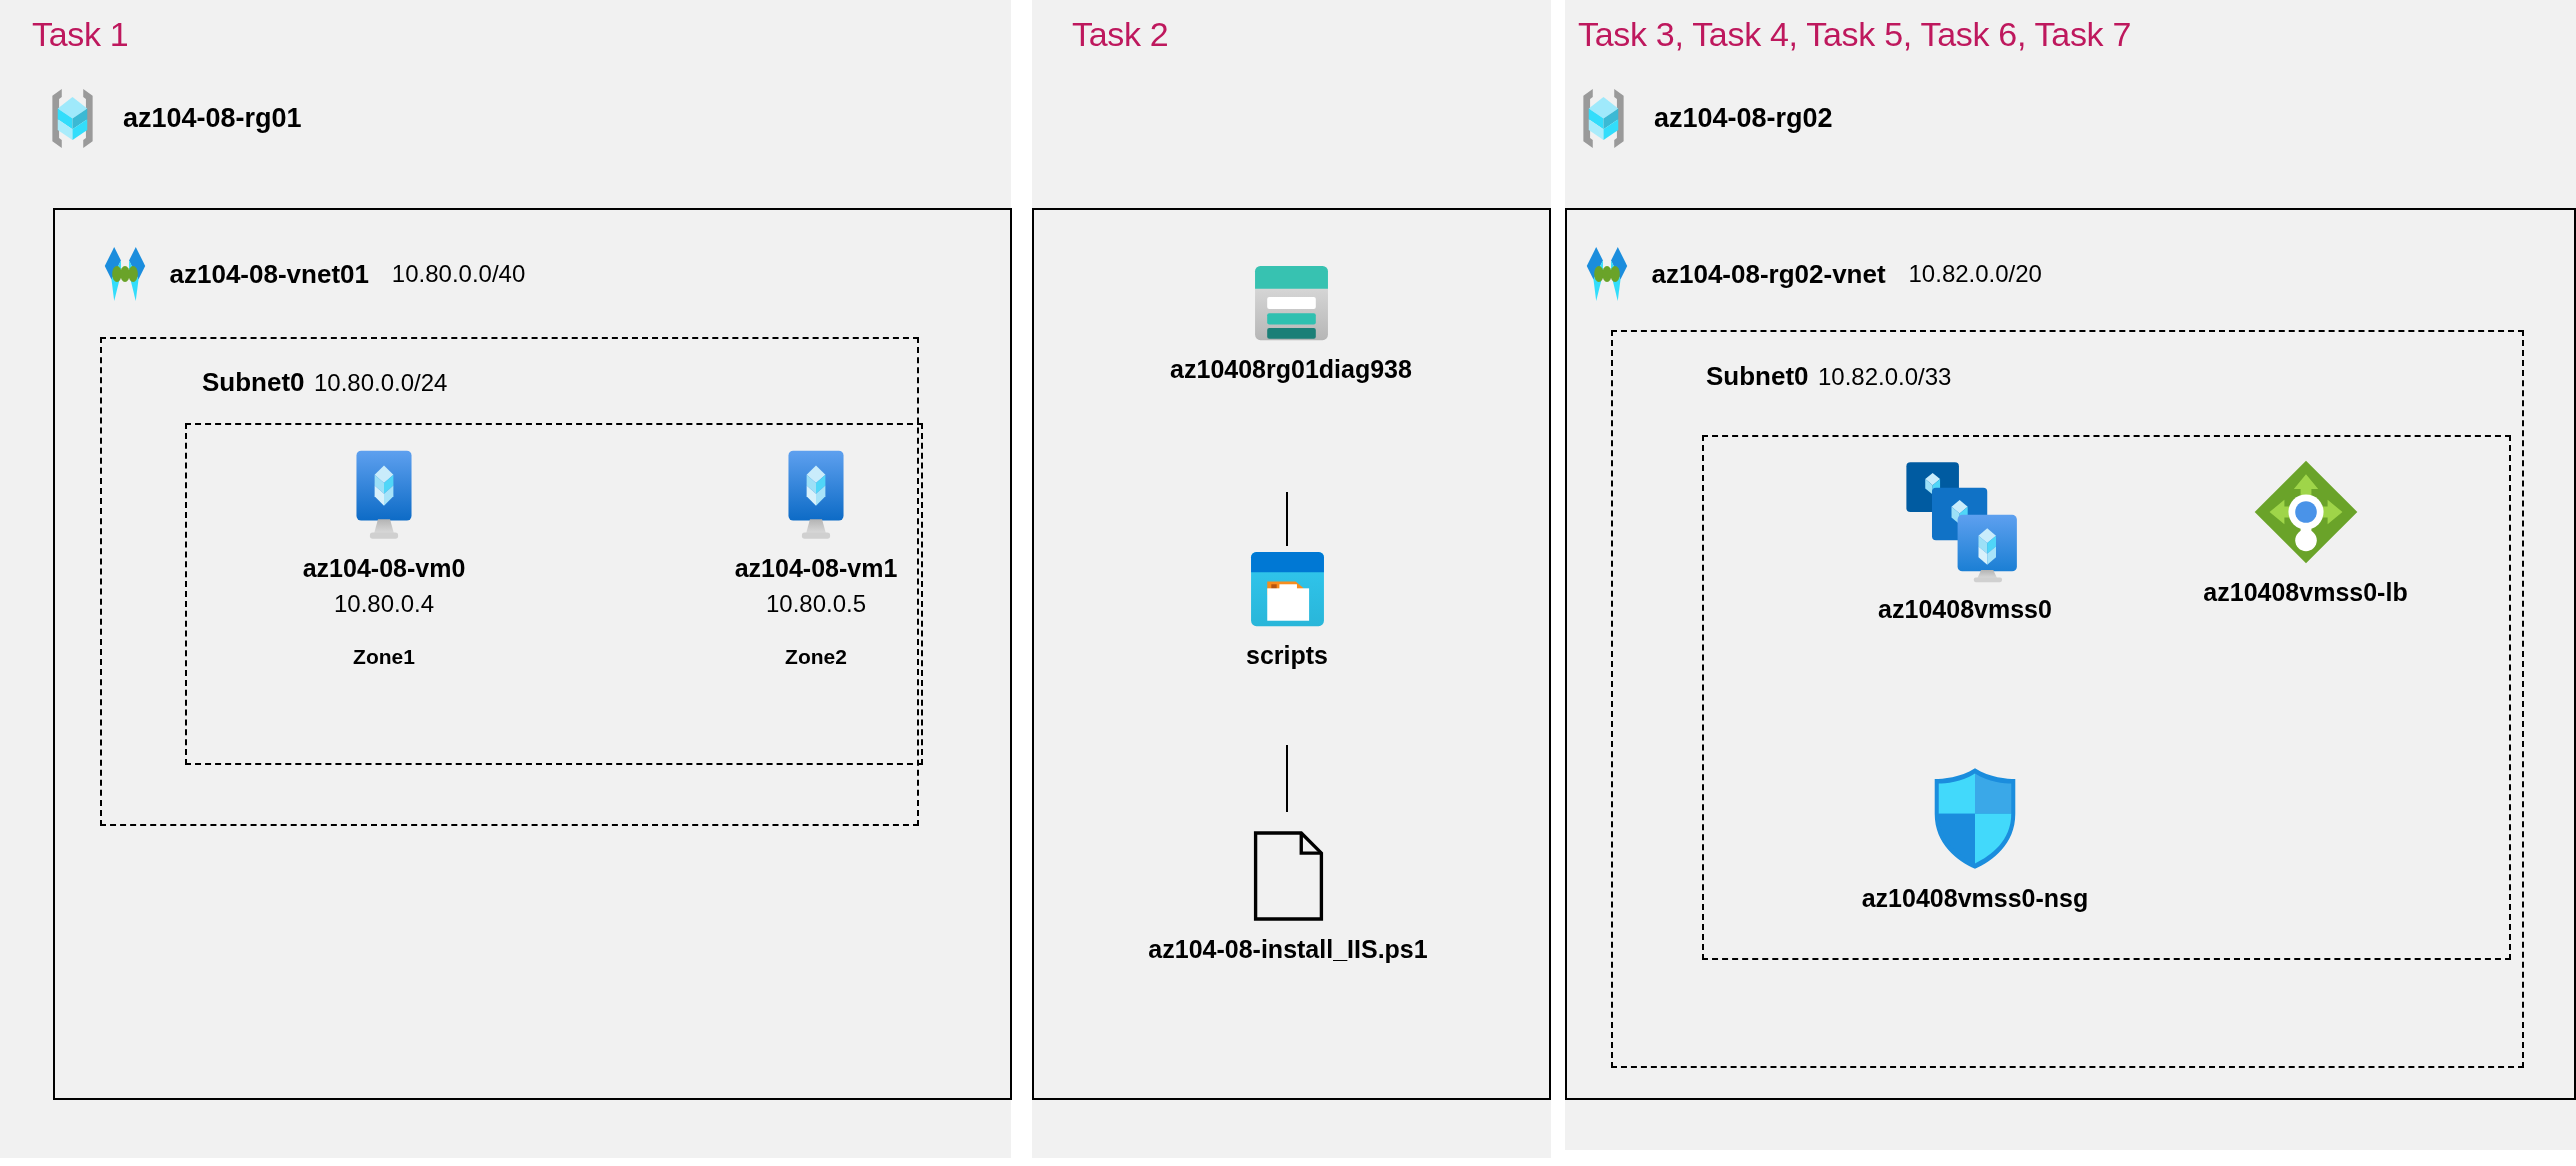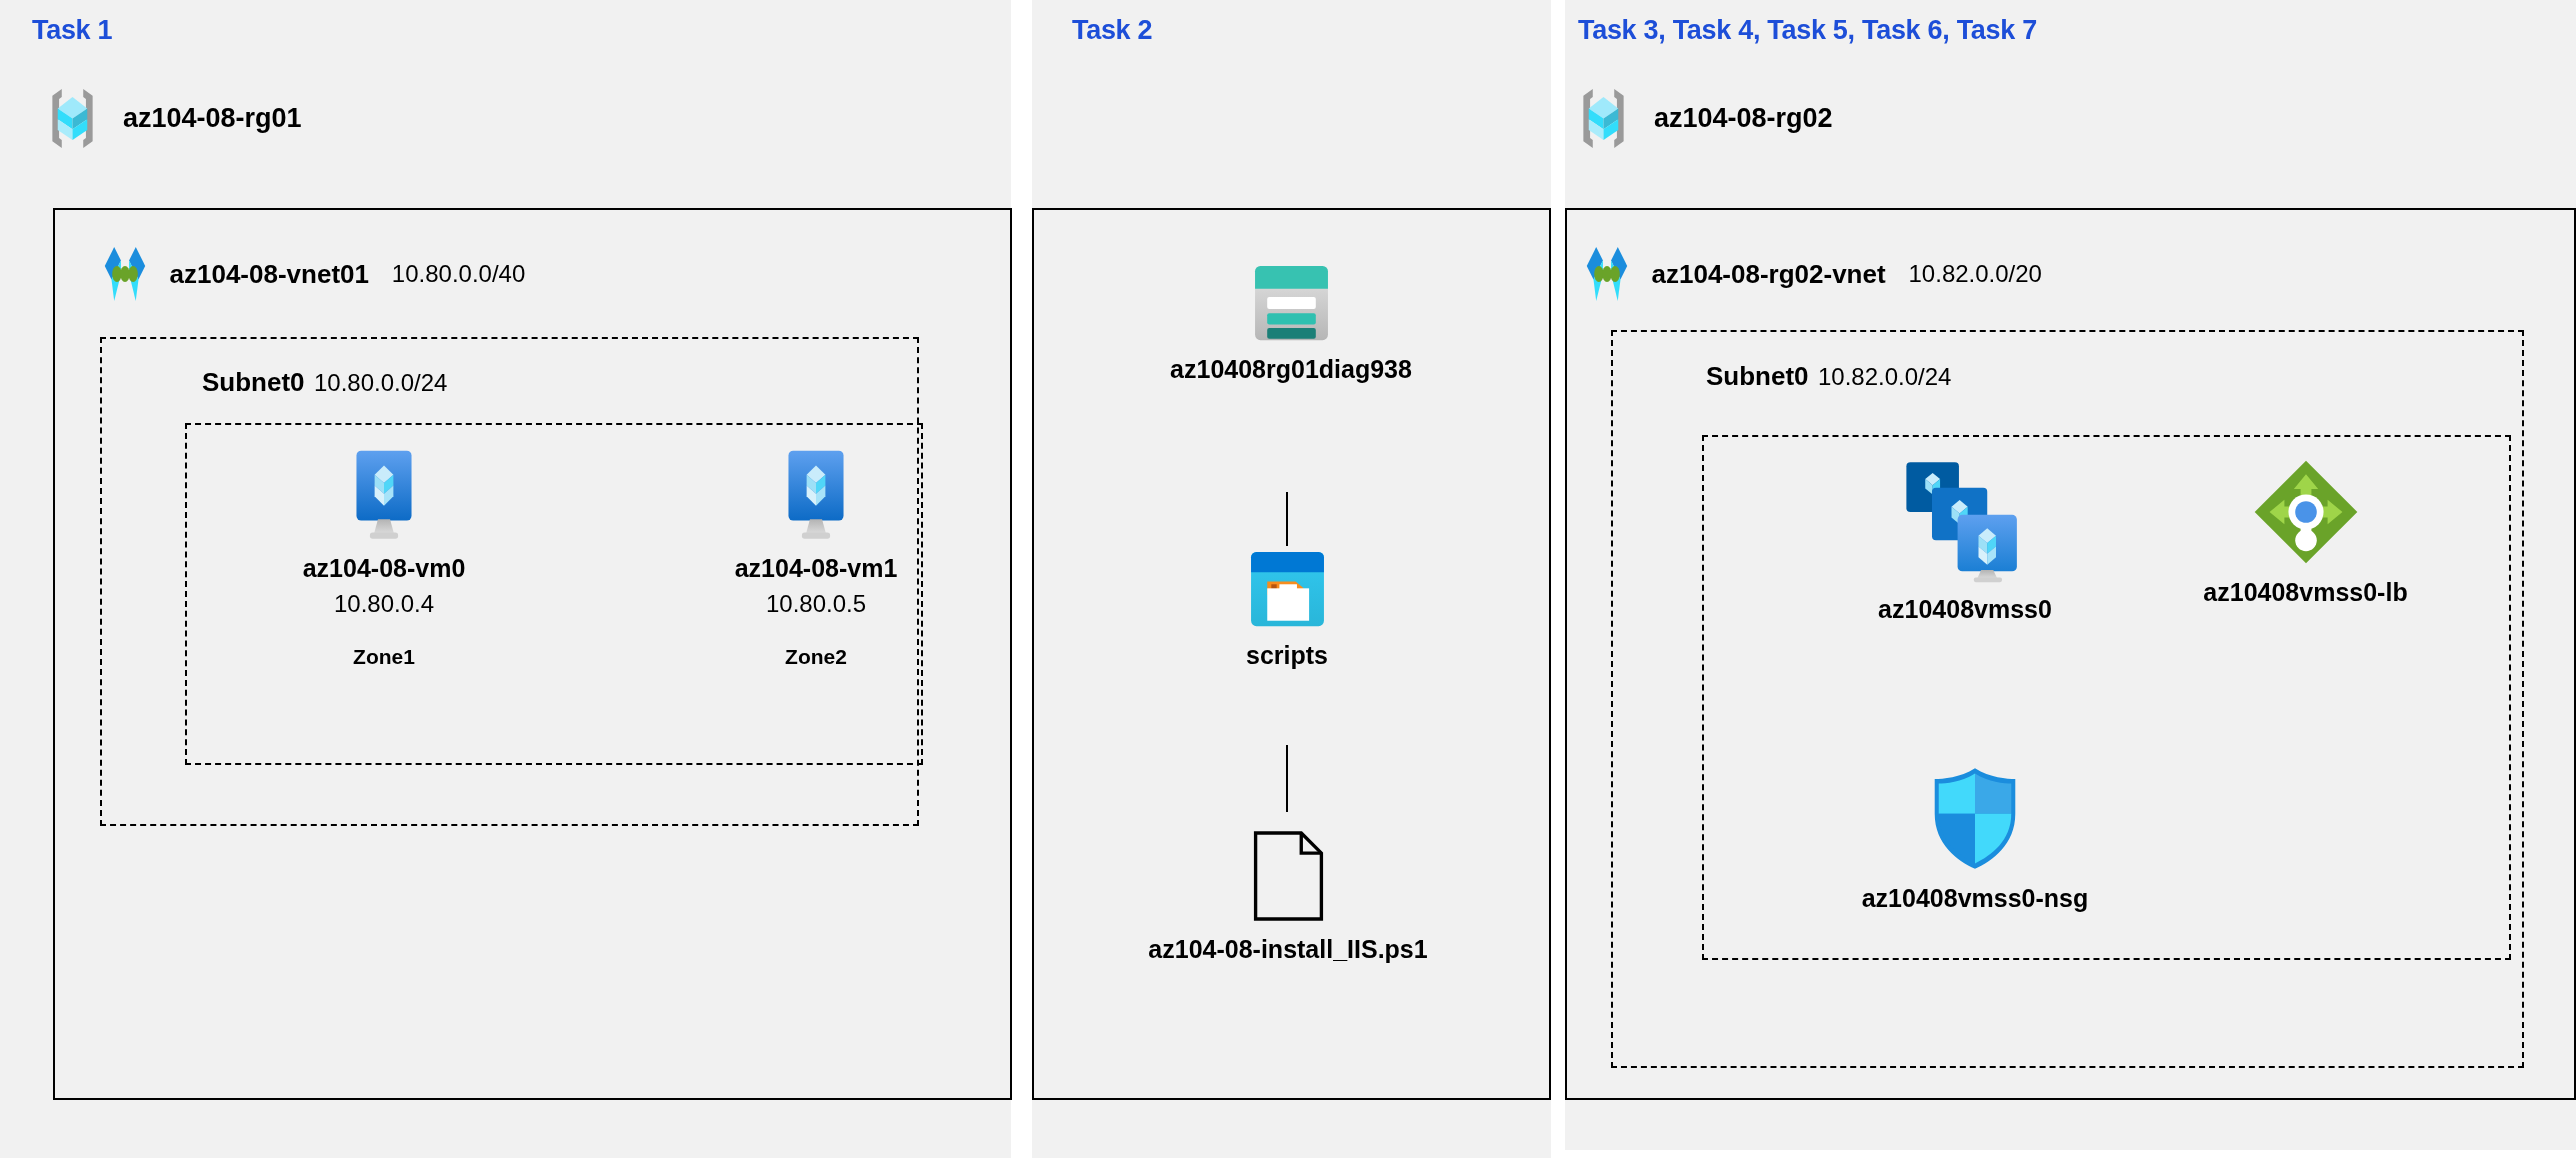--- a/index.html
+++ b/index.html
@@ -22,23 +22,23 @@
     position: absolute;
     background: #f1f1f1;
   }
   #panel-task1 { left: 0;    top: 0; width: 1011px; height: 1158px; }
   .panel-2 { left: 1032px; top: 0; width: 519px; height: 1158px; }
   .panel-3 { left: 1565px; top: 0; width: 1011px; height: 1150px; }
 
   
   .task-title {
     position: absolute;
-    color: #1d4ed8;
-    font-weight: bold;
-    font-size: 27px;
+    color: #be185d;
+    font-weight: normal;
+    font-size: 34px;
     letter-spacing: -0.3px;
     white-space: nowrap;
   }
   #task1-title { left: 32px;   top: 15px; }
   #task2-title { left: 1072px; top: 15px; }
   #task3-title { left: 1578px; top: 15px; }
 
   
   .rg-row {
     position: absolute;
@@ -243,21 +243,21 @@
 
   <div class="dashed-box" id="subnet0-left"></div>
   <div class="dashed-box" id="zone-box-left"></div>
   <div class="dashed-box" id="subnet0-right"></div>
   <div class="dashed-box" id="vmss-box-right"></div>
 
   <div class="subnet-label" id="subnet0-left-label">
     <b>Subnet0</b><span>10.80.0.0/24</span>
   </div>
   <div class="subnet-label" id="subnet0-right-label">
-    <b>Subnet0</b><span>10.82.0.0/24</span>
+    <b>Subnet0</b><span>10.82.0.0/33</span>
   </div>
 
   <div class="node" id="node-vm0">
     <span>
       <svg width="80" height="94" viewBox="0 0 118 140">
         <defs>
           <linearGradient id="vmg0" x1="0" y1="0" x2="0" y2="1">
             <stop offset="0" stop-color="#5ea0ef"></stop>
               <stop offset="1" stop-color="#0d6bc6"></stop>
           </linearGradient>

